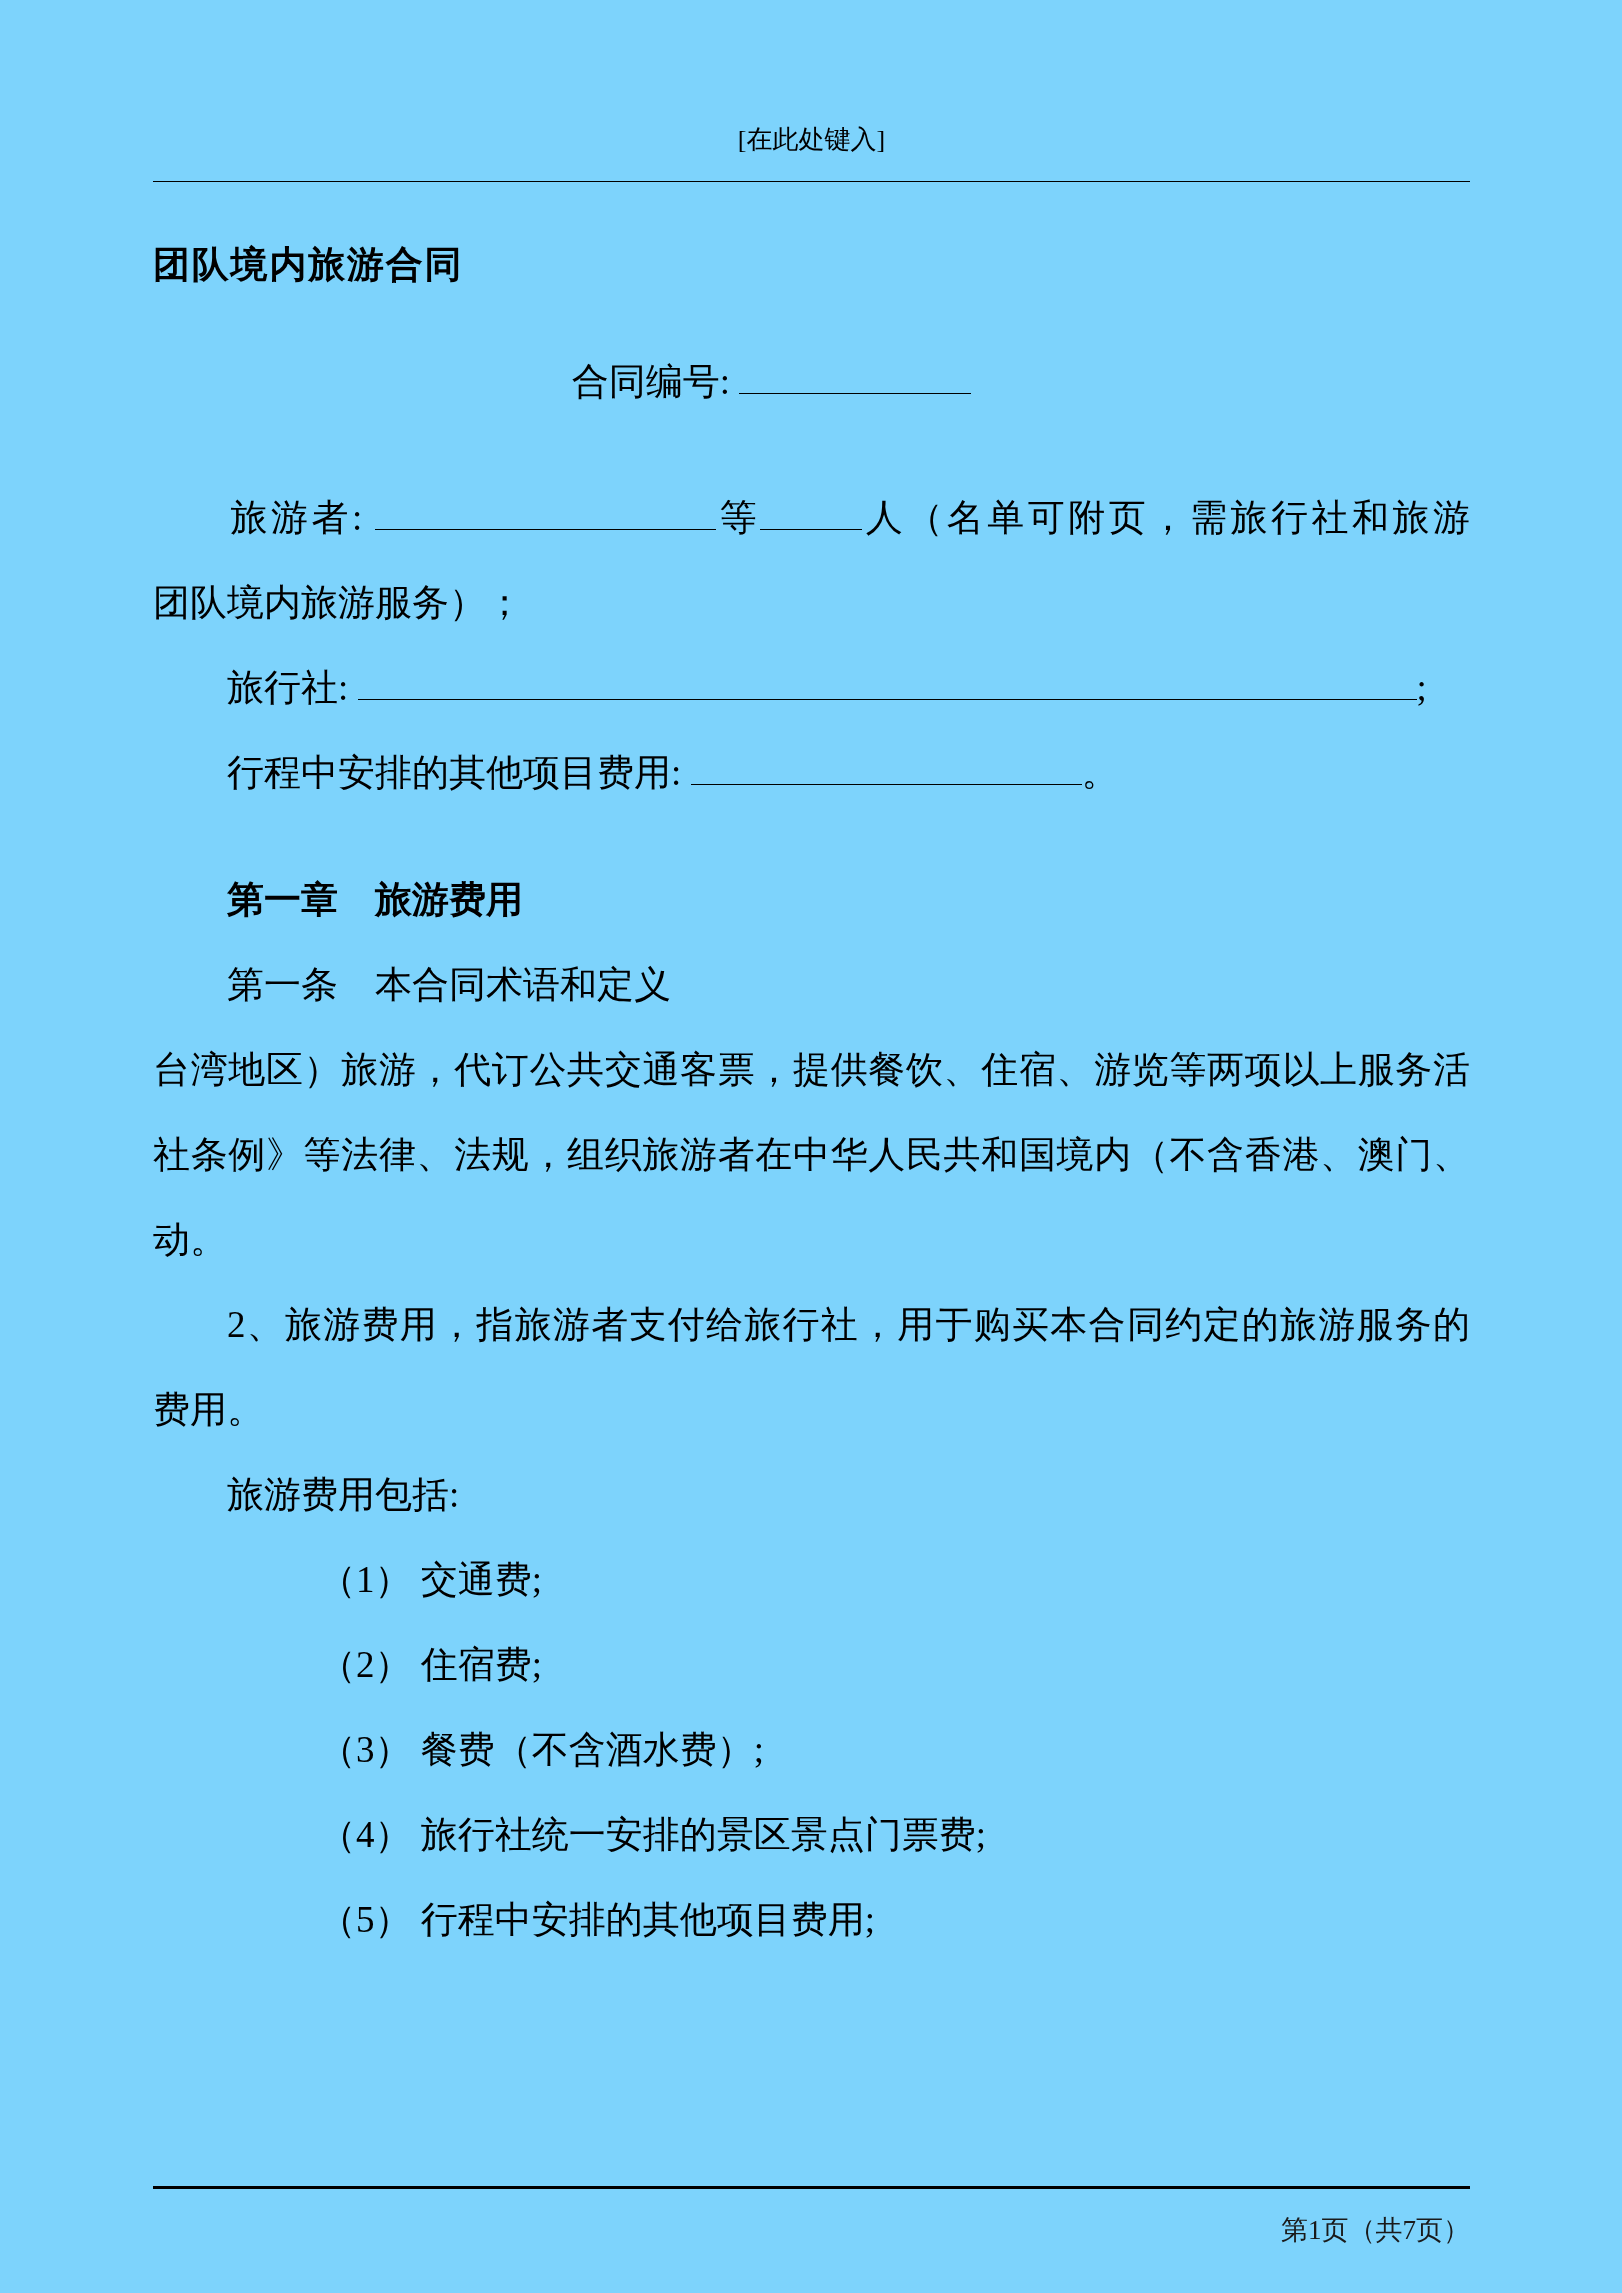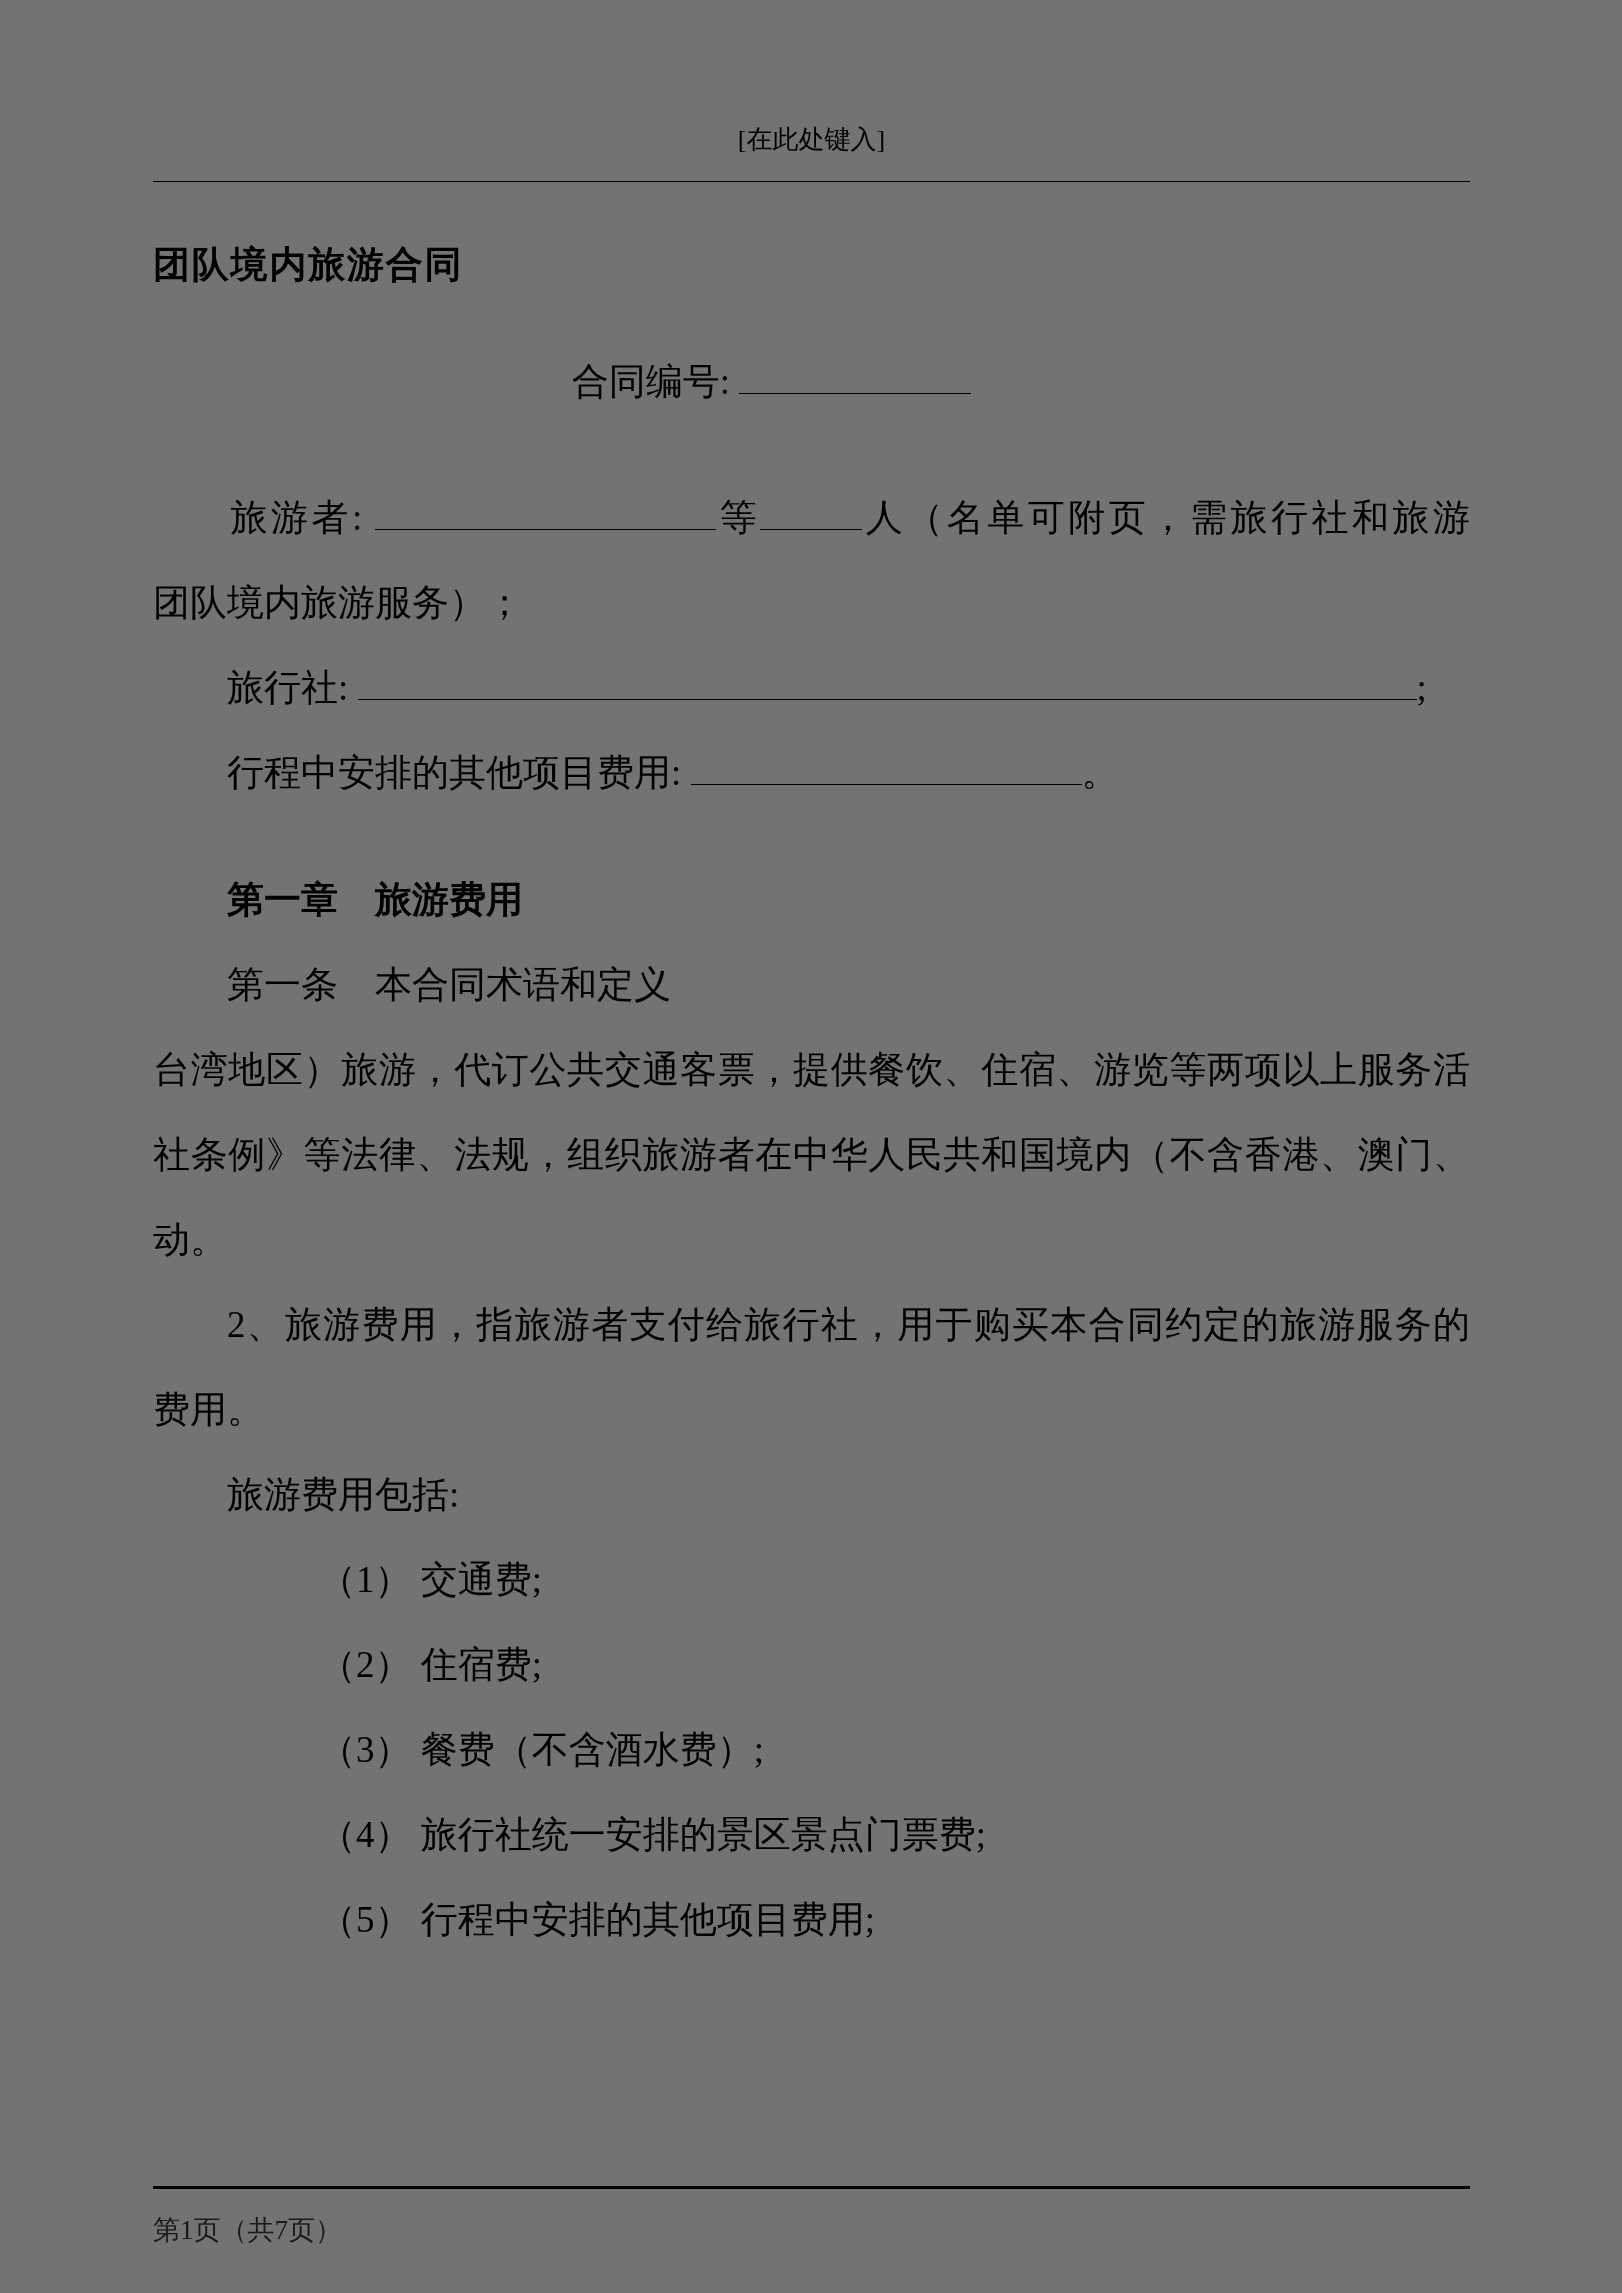--- a/index.html
+++ b/index.html
@@ -5,21 +5,21 @@
   * { margin: 0; padding: 0; box-sizing: border-box; }
   html, body { background: #ffffff; }
   body {
     font-family: "Liberation Serif", "DejaVu Serif", serif;
     color: #000000;
   }
   .page {
     position: relative;
     width: 1623px;
     height: 2294px;
-    background: #737373;
+    background: #7dd3fc;
     overflow: hidden;
   }
   .content {
     padding: 0 153px;
   }
   
   .doc-header-text {
     padding-top: 125px;
     text-align: center;
     font-size: 26px;
@@ -85,21 +85,21 @@
     bottom: 105px;
     border: 0;
     border-top: 3.6px solid #000000;
     height: 0;
   }
   .doc-footer-text {
     position: absolute;
     left: 153px;
     right: 153px;
     bottom: 47px;
-    text-align: left;
+    text-align: right;
     font-size: 27px;
     line-height: 33px;
     color: #1a1a1a;
   }
 </style>
 </head>
 <body>
 
 <div class="page">
   <div class="content">

